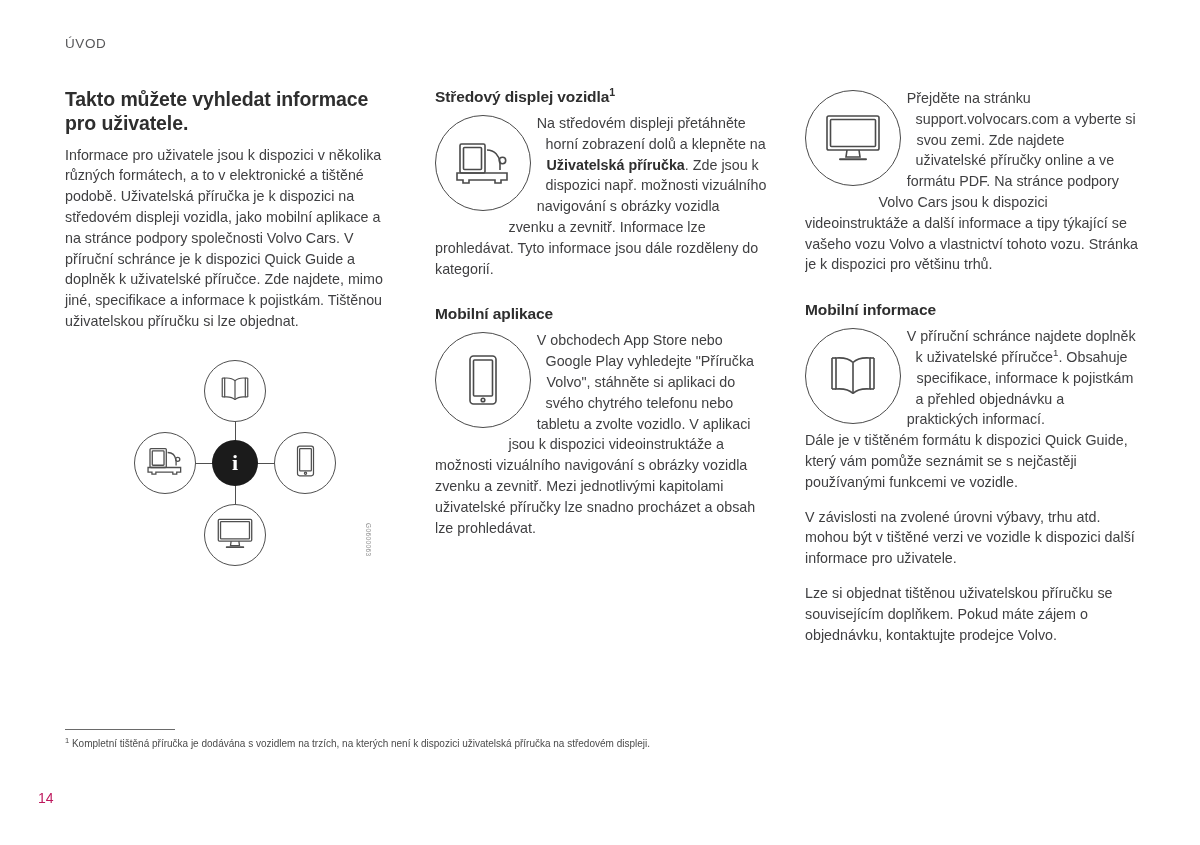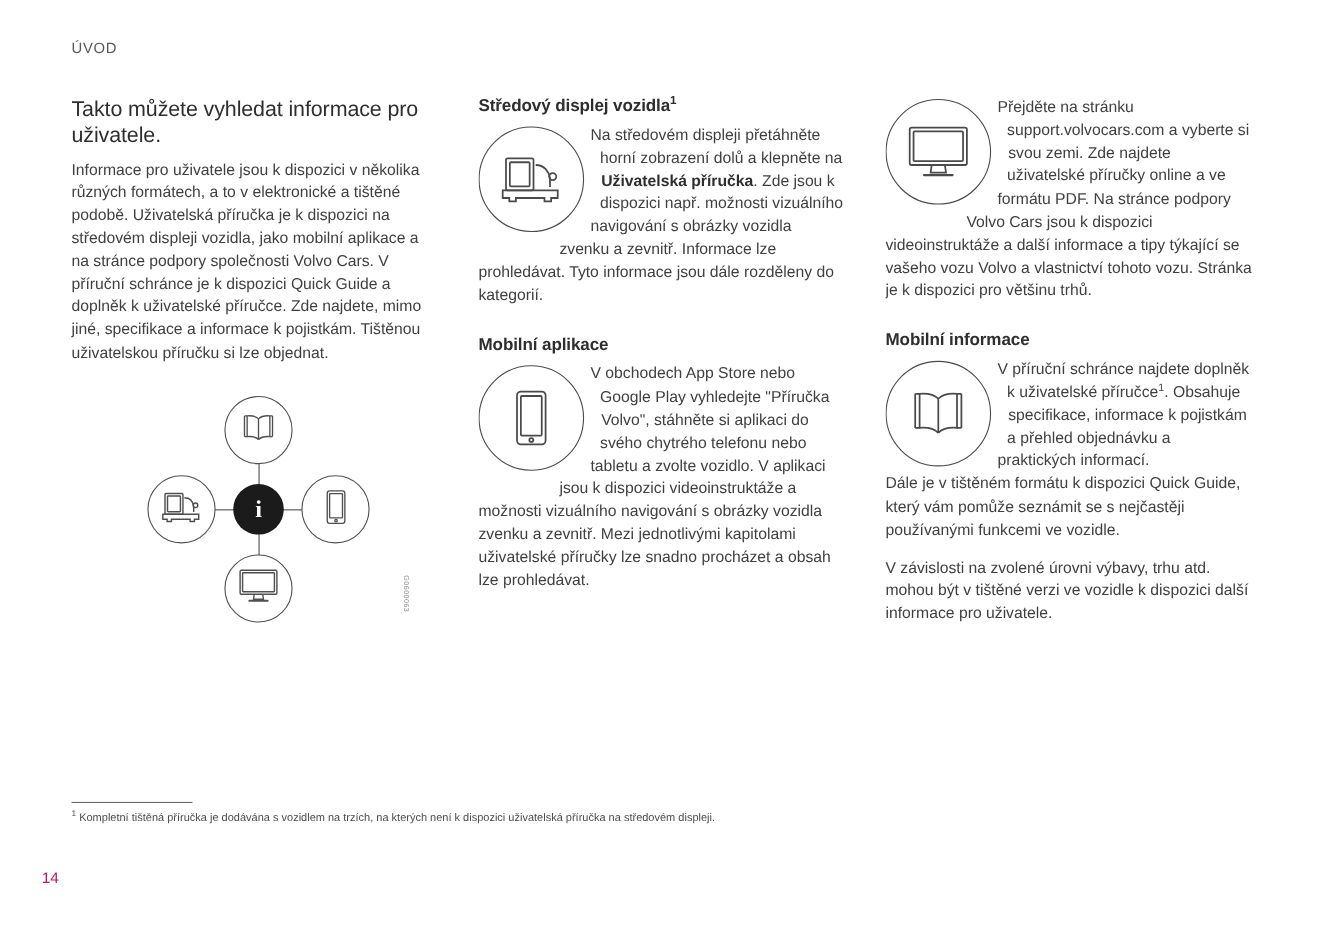--- a/index.html
+++ b/index.html
@@ -39,21 +39,21 @@
     top: 88px;
     width: 1075px;
     display: flex;
     gap: 37px;
   }
   .col { width: 333px; }
   .col-mid, .col-right { padding-top: 0px; }
 
   h1.title {
     font-size: 19.5px;
-    font-weight: normal;
+    font-weight: bold;
     line-height: 1.22;
     color: #2e2e2e;
     margin: 0 0 9px 0;
     letter-spacing: -0.1px;
   }
   h2.subhead {
     font-size: 15.5px;
     font-weight: bold;
     color: #2e2e2e;
     margin: 0 0 7px 0;
@@ -261,20 +261,21 @@
               <path d="M7 34 L11 34"></path>
             <path d="M45 3 L49 3"></path>
               <path d="M45 34 L49 34"></path>
           </svg>
         </div>
         <p class="body"><span>V příruční schránce najdete doplněk k uživatelské příručce</span><sup>1</sup><span>. Obsahuje specifikace, informace k pojistkám a přehled objednávku a praktických informací.</span></p>
       </div>
 
       <p class="body">Dále je v tištěném formátu k dispozici Quick Guide, který vám pomůže seznámit se s nejčastěji používanými funkcemi ve vozidle.</p>
       <p class="body">V závislosti na zvolené úrovni výbavy, trhu atd. mohou být v tištěné verzi ve vozidle k dispozici další informace pro uživatele.</p>
+      <p class="body">Lze si objednat tištěnou uživatelskou příručku se souvisejícím doplňkem. Pokud máte zájem o objednávku, kontaktujte prodejce Volvo.</p>
 
     </div>
   </div>
 
   <div class="diagram">
     <div class="link v up"></div>
     <div class="link v down"></div>
     <div class="link h lt"></div>
     <div class="link h rt"></div>
 

